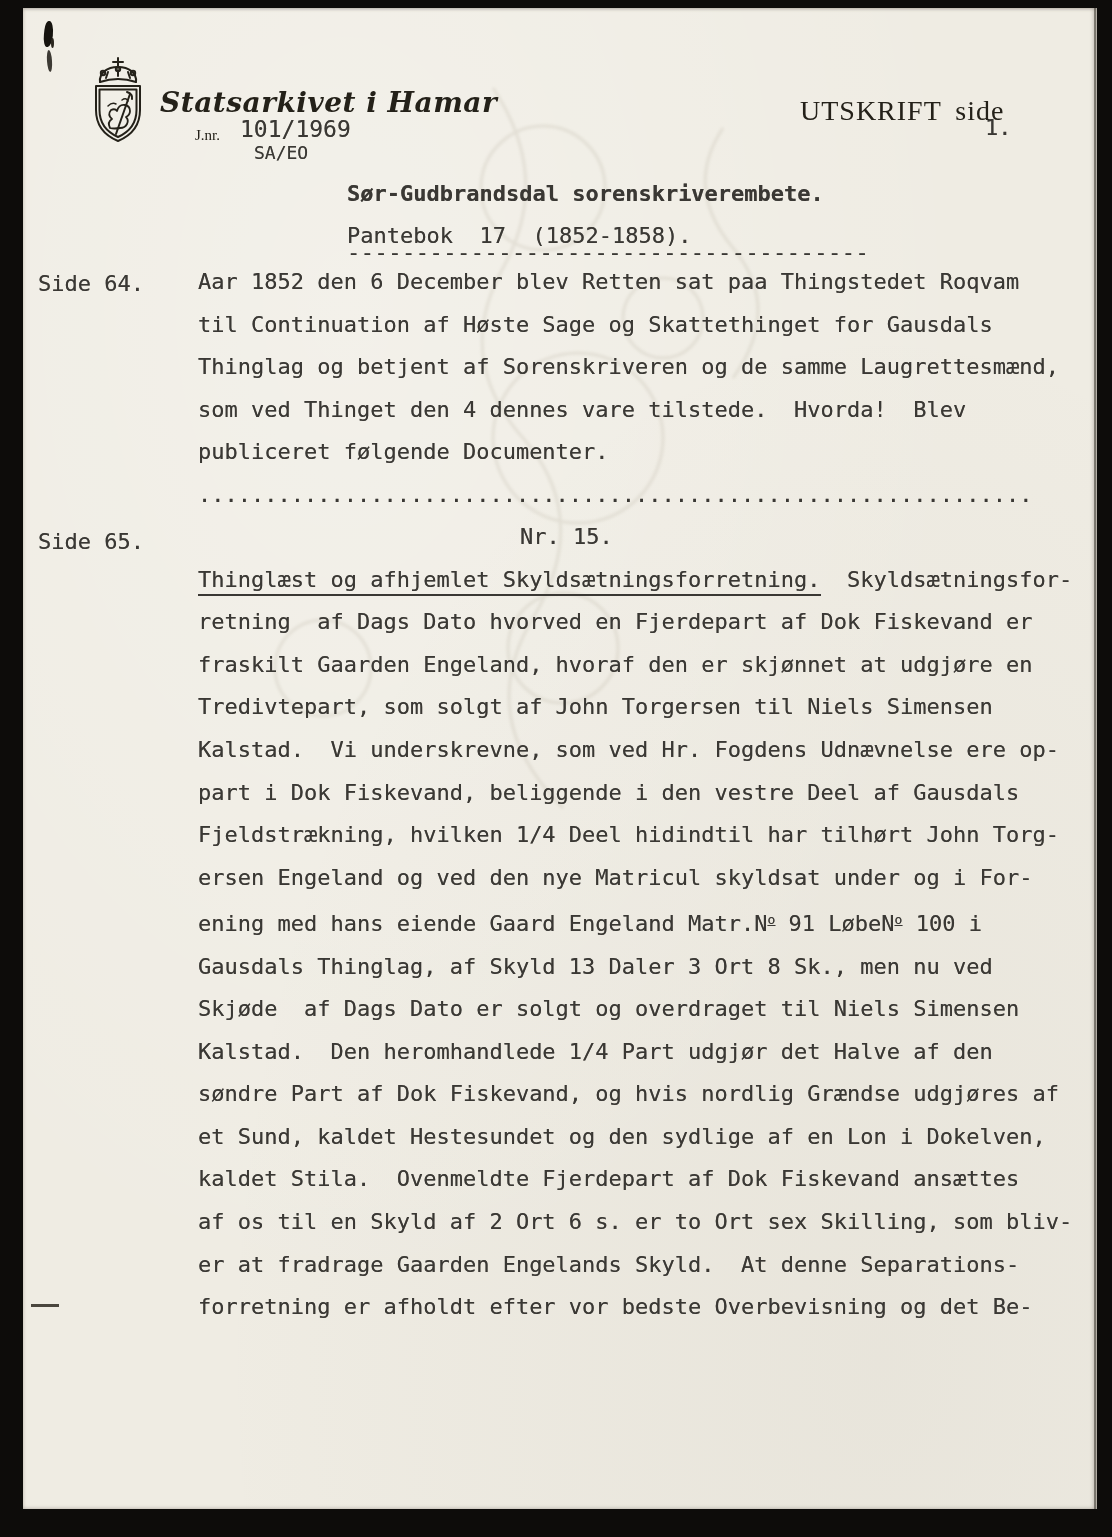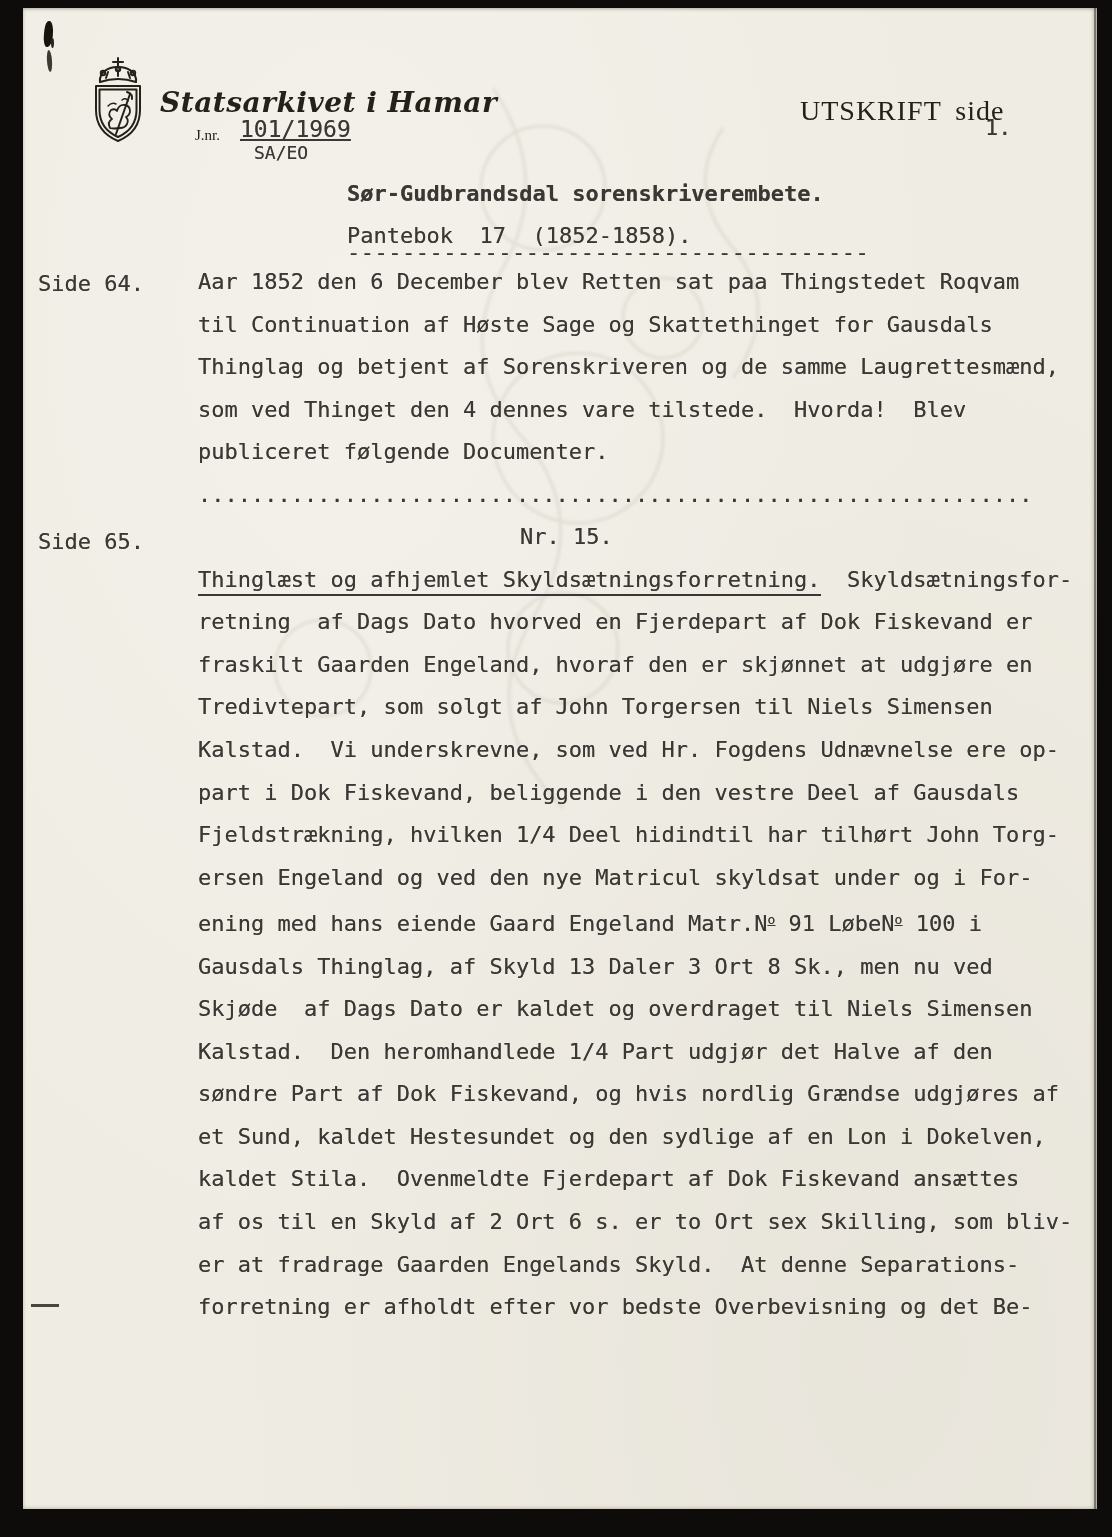--- a/index.html
+++ b/index.html
@@ -23,21 +23,21 @@
   .emblem{position:absolute;left:63px;top:48px;width:64px;height:90px;}
   .archive-name{
     position:absolute;left:137px;top:78px;
     font-family:"DejaVu Serif", serif;font-style:italic;font-weight:700;
     font-size:28px;color:#242119;letter-spacing:0.5px;
   }
   .jnr-label{
     position:absolute;left:172px;top:119px;
     font-family:"Liberation Serif", serif;font-size:15px;color:#242119;
   }
-  .jnr-value{position:absolute;left:217px;top:110px;font-size:23px;text-decoration:underline;}
+  .jnr-value{position:absolute;left:217px;top:110px;font-size:23px;}
   .initials{position:absolute;left:231px;top:136px;font-size:18px;}
   .utskrift{
     position:absolute;left:777px;top:87px;
     font-family:Liberation Serif, serif;font-size:28px;color:#242119;
     word-spacing:6px;letter-spacing:1px;
   }
   .pagenum{position:absolute;left:962px;top:109px;font-size:22px;}
   
   .title1{position:absolute;left:324px;top:165px;font-weight:bold;}
   .title2{position:absolute;left:324px;top:207px;}
@@ -126,21 +126,21 @@
     <div class="tl"><span class="ul-phrase">Thinglæst og afhjemlet Skyldsætningsforretning.</span><span>  Skyldsætningsfor-</span></div>
     <div class="tl">retning  af Dags Dato hvorved en Fjerdepart af Dok Fiskevand er</div>
     <div class="tl">fraskilt Gaarden Engeland, hvoraf den er skjønnet at udgjøre en</div>
     <div class="tl">Tredivtepart, som solgt af John Torgersen til Niels Simensen</div>
     <div class="tl">Kalstad.  Vi underskrevne, som ved Hr. Fogdens Udnævnelse ere op-</div>
     <div class="tl">part i Dok Fiskevand, beliggende i den vestre Deel af Gausdals</div>
     <div class="tl">Fjeldstrækning, hvilken 1/4 Deel hidindtil har tilhørt John Torg-</div>
     <div class="tl">ersen Engeland og ved den nye Matricul skyldsat under og i For-</div>
     <div class="tl"><span>ening med hans eiende Gaard Engeland Matr.N</span><span class="sup-o">o</span><span> 91 LøbeN</span><span class="sup-o">o</span><span> 100 i</span></div>
     <div class="tl">Gausdals Thinglag, af Skyld 13 Daler 3 Ort 8 Sk., men nu ved</div>
-    <div class="tl">Skjøde  af Dags Dato er kaldet og overdraget til Niels Simensen</div>
+    <div class="tl">Skjøde  af Dags Dato er solgt og overdraget til Niels Simensen</div>
     <div class="tl">Kalstad.  Den heromhandlede 1/4 Part udgjør det Halve af den</div>
     <div class="tl">søndre Part af Dok Fiskevand, og hvis nordlig Grændse udgjøres af</div>
     <div class="tl">et Sund, kaldet Hestesundet og den sydlige af en Lon i Dokelven,</div>
     <div class="tl">kaldet Stila.  Ovenmeldte Fjerdepart af Dok Fiskevand ansættes</div>
     <div class="tl">af os til en Skyld af 2 Ort 6 s. er to Ort sex Skilling, som bliv-</div>
     <div class="tl">er at fradrage Gaarden Engelands Skyld.  At denne Separations-</div>
     <div class="tl">forretning er afholdt efter vor bedste Overbevisning og det Be-</div>
   </div>
 
 </div>

